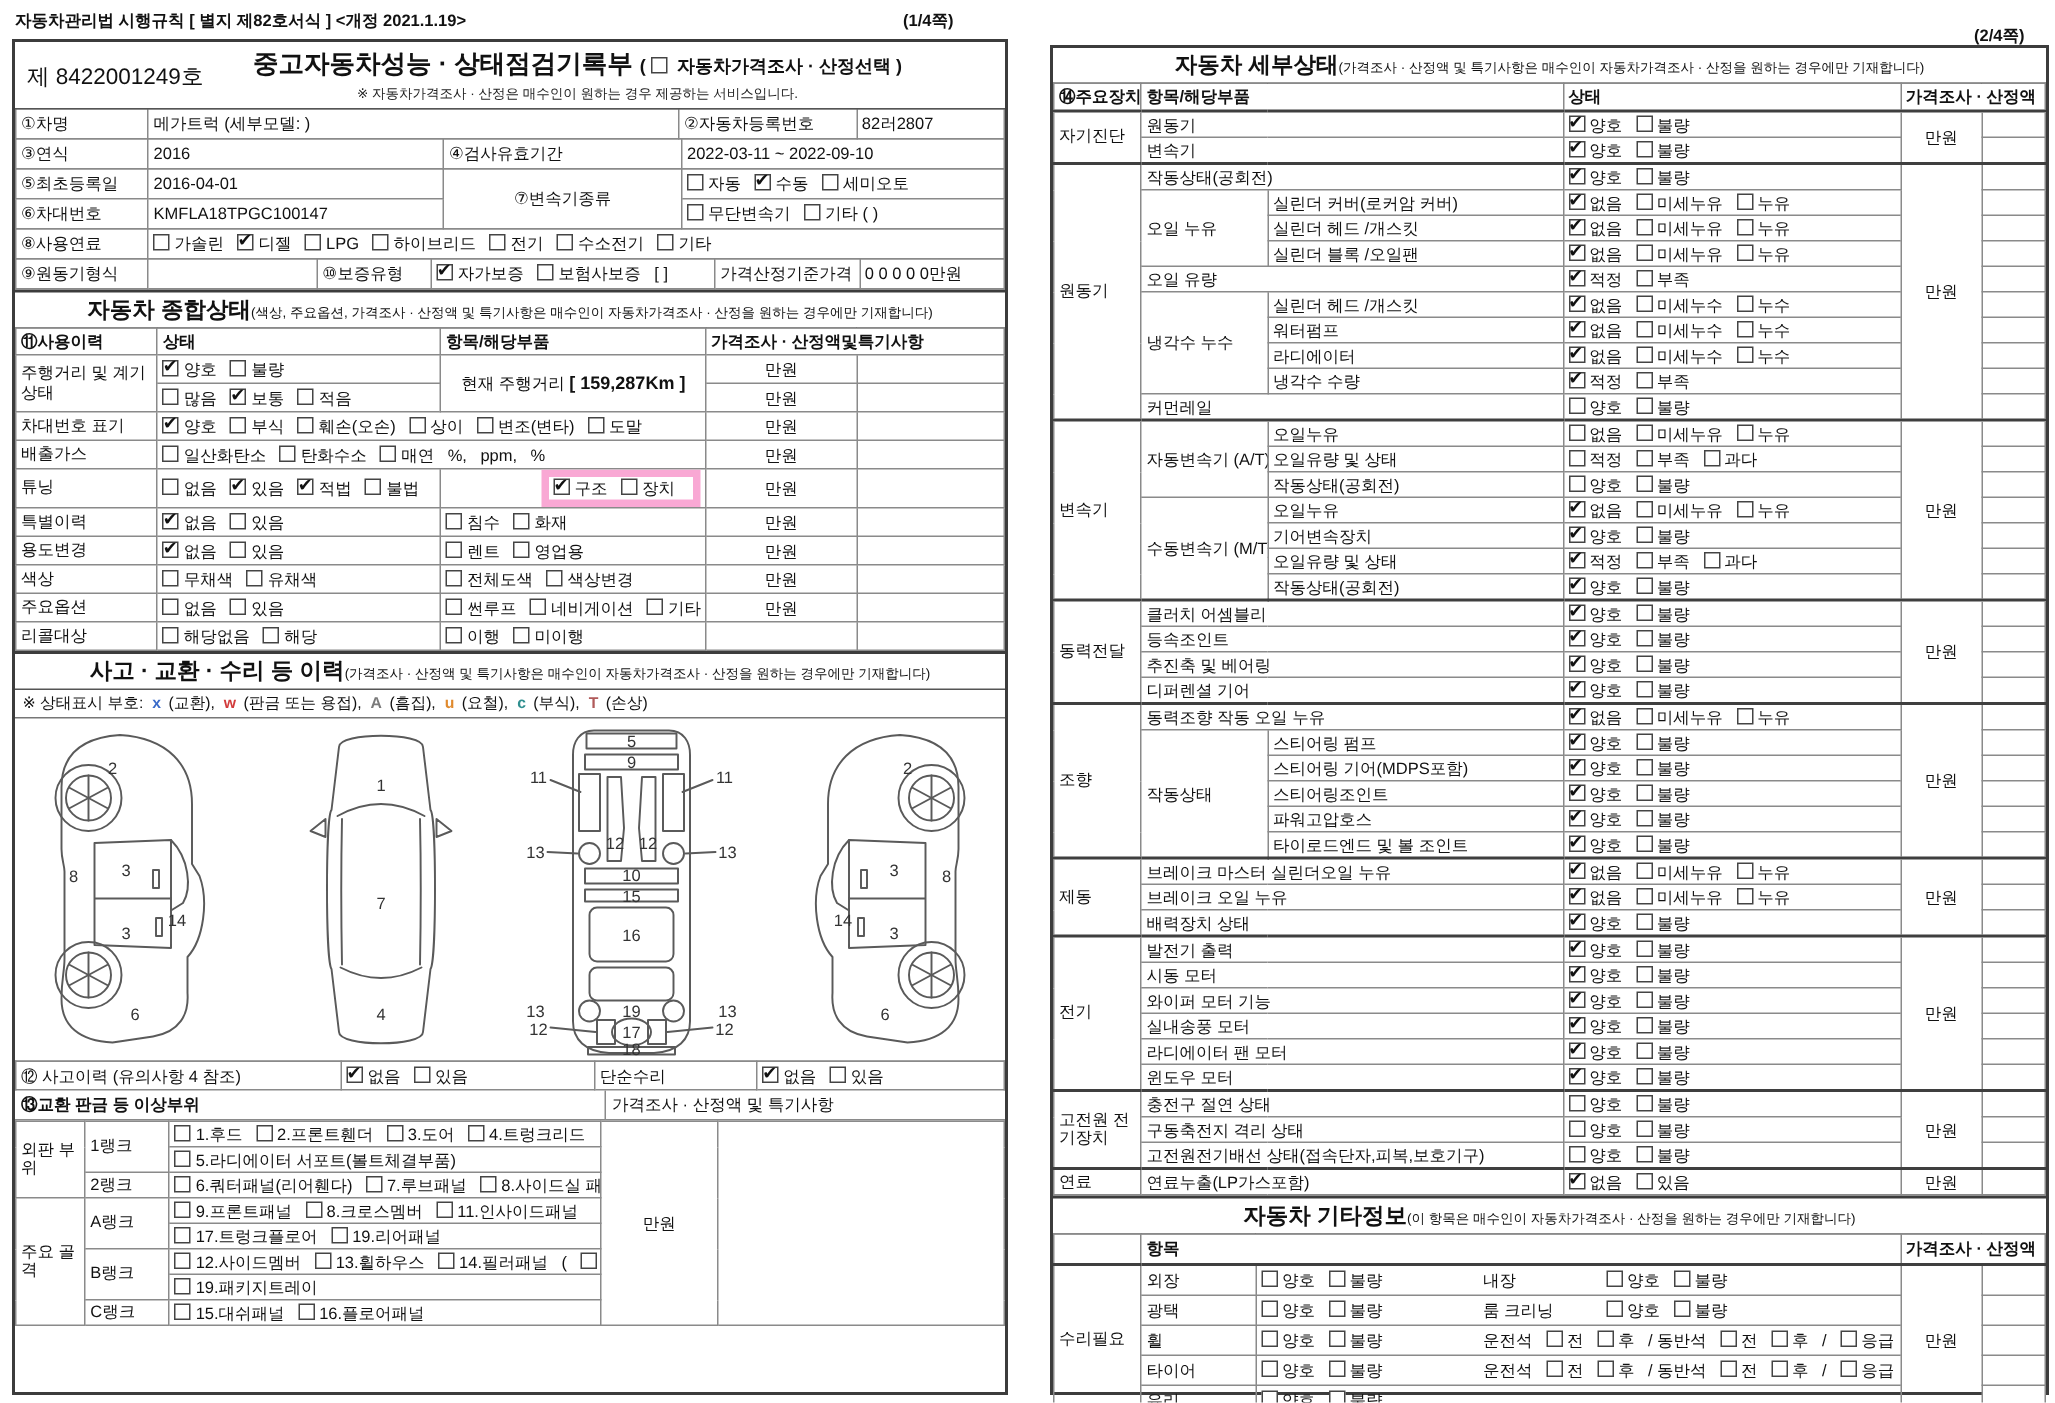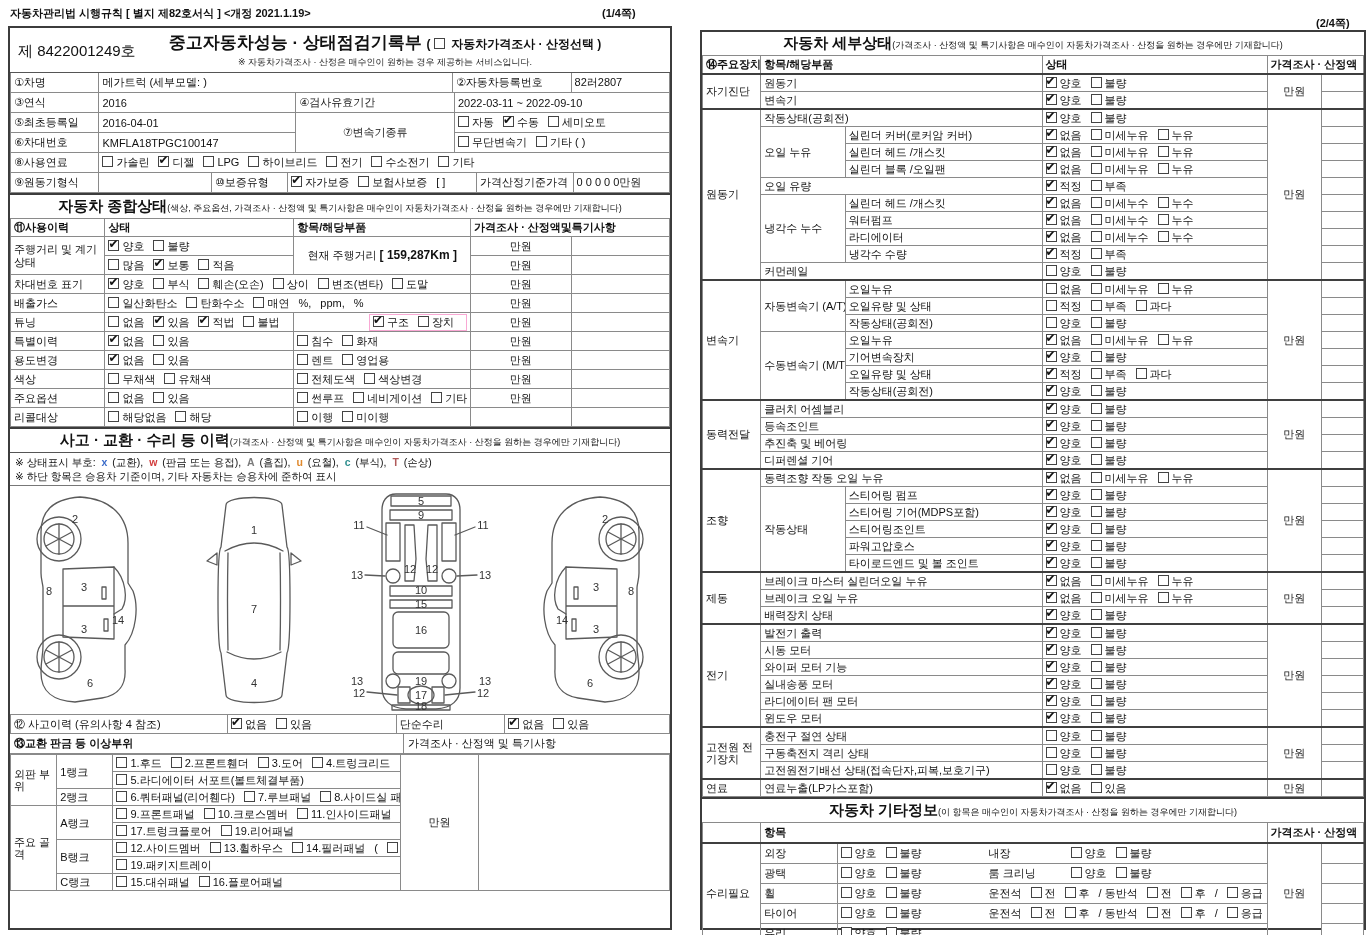--- a/index.html
+++ b/index.html
@@ -27,21 +27,21 @@
   .basic{margin-top:-1px;}
   .cb{display:inline-block;width:11px;height:11px;border:1.4px solid #444;background:#fff;vertical-align:-1px;position:relative;margin-right:3px;box-sizing:border-box;}
   .cb.on:after{content:"\2714";position:absolute;left:-1px;top:-4px;font-size:12px;font-weight:bold;color:#111;}
   .opt{margin-right:9px;white-space:nowrap;display:inline-block;}
   .txt{margin-right:9px;display:inline-block;}
   .mw{text-align:center;}
   .c-use{white-space:normal;line-height:1.15;}
   .c-blank{background:#fff;}
   .odo{text-align:center;white-space:nowrap;}
   .odo b{font-size:12px;}
-  .boxwrap{border:1px solid #f9a8d4;padding:0 3px;display:inline-block;}
+  .boxwrap{border:5px solid #f9a8d4;padding:0 3px;display:inline-block;}
   .notes{font-size:10.5px;padding:2px 5px;border-bottom:1px solid #777;line-height:1.35;}
   .sym{font-weight:bold;margin:0 2px 0 6px;}
   .diagrams{display:flex;justify-content:space-around;align-items:center;border-bottom:1px solid #777;padding:3px 2px;}
   .diagrams svg{display:block;}
   svg text{font-size:11px;fill:#333;text-anchor:middle;font-family:"Liberation Sans",sans-serif;}
   svg .ol{stroke:#5a5a5a;stroke-width:1.3;fill:none;stroke-linejoin:round;stroke-linecap:round;}
   .rank td{height:16px;}
   .c-cat,.c-rank{white-space:normal;text-align:left;line-height:1.15;}
   .hdr13{display:flex;border-bottom:1px solid #8a8a8a;}
   .hdr13 .l{flex:0 0 385px;padding:2px 4px;font-weight:bold;}
@@ -252,21 +252,20 @@
         </tr>
       </tbody>
   </table>
 
   <div class="sech topline">
     <span>사고 · 교환 · 수리 등 이력</span><span class="note">(가격조사 · 산정액 및 특기사항은 매수인이 자동차가격조사 · 산정을 원하는 경우에만 기재합니다)</span>
   </div>
 
   <div class="notes">
     <div id="symbol-line"><span>※ 상태표시 부호:</span><span class="sym" style="color: rgb(58, 107, 201);">x</span><span> (교환),</span><span class="sym" style="color: rgb(210, 59, 59);">w</span><span> (판금 또는 용접),</span><span class="sym" style="color: rgb(122, 122, 122);">A</span><span> (흠집),</span><span class="sym" style="color: rgb(224, 138, 46);">u</span><span> (요철),</span><span class="sym" style="color: rgb(47, 143, 143);">c</span><span> (부식),</span><span class="sym" style="color: rgb(176, 90, 90);">T</span><span> (손상)</span></div>
-    <div>※ 하단 항목은 승용차 기준이며, 기타 자동차는 승용차에 준하여 표시</div>
   </div>
 
   <div class="diagrams">
 
     <svg width="150" height="222" viewBox="0 0 150 222">
       <path class="ol" d="M62,8 C32,10 23,25 23,43 L23,84 C23,91 25,95 25,99 L25,157 C25,166 23,170 23,184 C23,202 35,212 57,213 L84,209 C102,206 108,194 107,180 L107,156 C118,144 121,118 115,102 L110,94 L110,54 C110,28 94,10 62,8 Z"></path>
       <circle class="ol" cx="41" cy="50" r="22"></circle>
         <circle class="ol" cx="41" cy="50" r="15"></circle>
       <line class="ol" x1="41" y1="35" x2="41" y2="65"></line>
         <line class="ol" x1="28" y1="43" x2="54" y2="57"></line>
@@ -413,21 +412,21 @@
         <tr>
           <td class="c-line"><span class="opt"><span class="cb"></span><span class="ol">5.라디에이터 서포트(볼트체결부품)</span></span></td>
         </tr>
         <tr>
           <td class="c-rank" rowspan="1">2랭크</td>
           <td class="c-line"><span class="opt"><span class="cb"></span><span class="ol">6.쿼터패널(리어휀다)</span></span><span class="opt"><span class="cb"></span><span class="ol">7.루브패널</span></span><span class="opt"><span class="cb"></span><span class="ol">8.사이드실 패널</span></span></td>
         </tr>
         <tr>
           <td class="c-cat" rowspan="5">주요 골격</td>
           <td class="c-rank" rowspan="2">A랭크</td>
-          <td class="c-line"><span class="opt"><span class="cb"></span><span class="ol">9.프론트패널</span></span><span class="opt"><span class="cb"></span><span class="ol">10.크로스멤버</span></span><span class="opt"><span class="cb"></span><span class="ol">11.인사이드패널</span></span></td>
+          <td class="c-line"><span class="opt"><span class="cb"></span><span class="ol">9.프론트패널</span></span><span class="opt"><span class="cb"></span><span class="ol">8.크로스멤버</span></span><span class="opt"><span class="cb"></span><span class="ol">11.인사이드패널</span></span></td>
         </tr>
         <tr>
           <td class="c-line"><span class="opt"><span class="cb"></span><span class="ol">17.트렁크플로어</span></span><span class="opt"><span class="cb"></span><span class="ol">19.리어패널</span></span></td>
         </tr>
         <tr>
           <td class="c-rank" rowspan="2">B랭크</td>
           <td class="c-line"><span class="opt"><span class="cb"></span><span class="ol">12.사이드멤버</span></span><span class="opt"><span class="cb"></span><span class="ol">13.휠하우스</span></span><span class="opt"><span class="cb"></span><span class="ol">14.필러패널</span></span><span class="txt">(</span><span class="opt"><span class="cb"></span></span></td>
         </tr>
         <tr>
           <td class="c-line"><span class="opt"><span class="cb"></span><span class="ol">19.패키지트레이</span></span></td>

